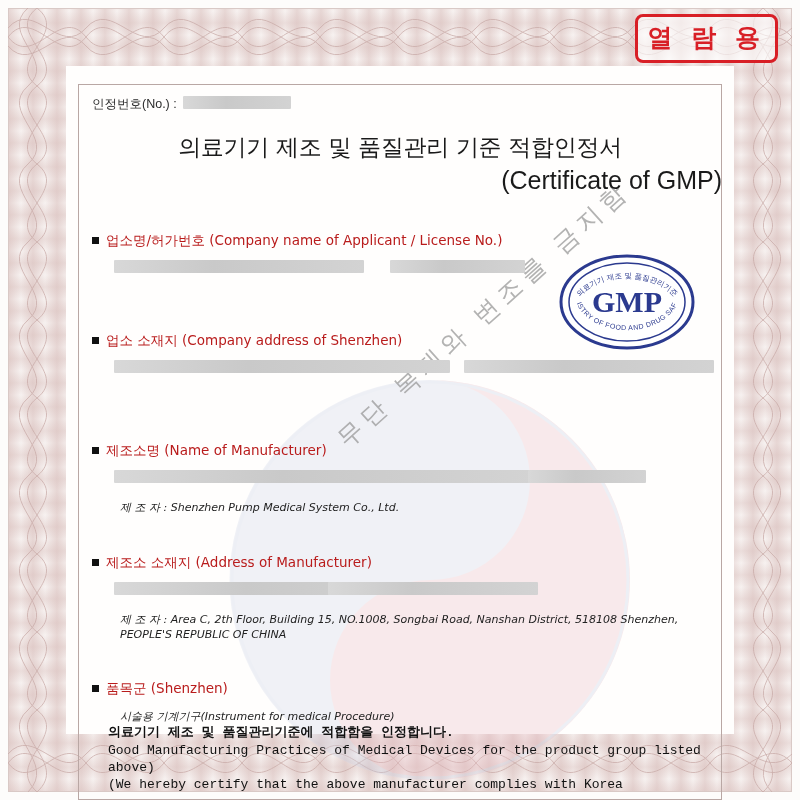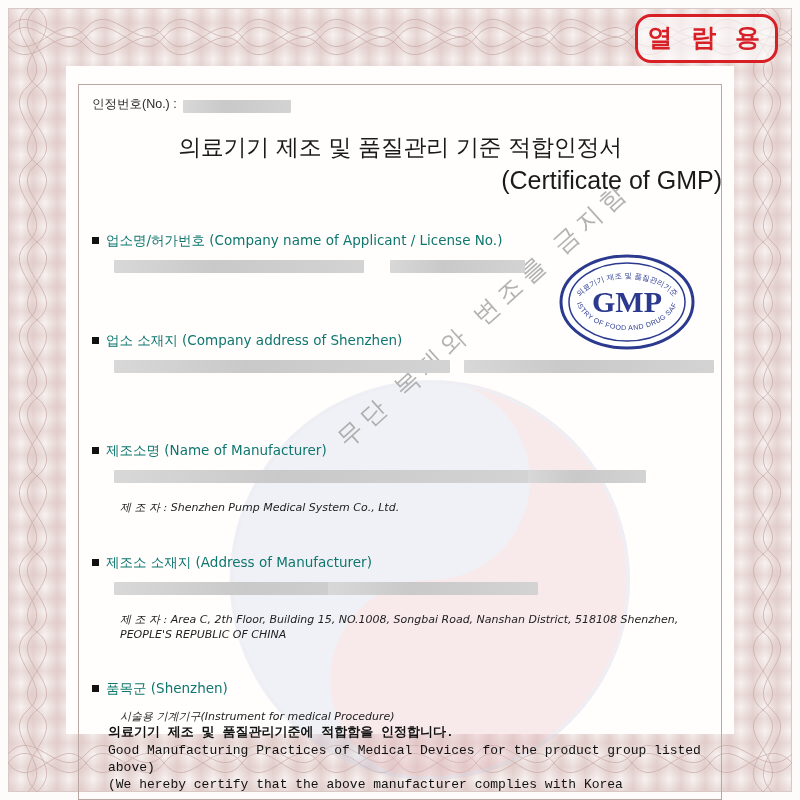--- a/index.html
+++ b/index.html
@@ -76,39 +76,39 @@
     white-space:nowrap;
     pointer-events:none;
     font-family:"DejaVu Sans", sans-serif;
   }
 
   
   .stamp{
     position:absolute;
     right:22px;top:14px;
     border:3px solid #d81f26;
-    border-radius:16px;
+    border-radius:8px;
     padding:4px 10px 6px 10px;
     color:#d81f26;
     font-size:25px;
     font-weight:bold;
     letter-spacing:5px;
     background:rgba(255,255,255,.6);
     font-family:"DejaVu Sans", sans-serif;
   }
 
   
   .content{
     position:absolute;
     left:78px;top:84px;right:78px;bottom:0;
     padding:0;
   }
   .no-row{
     position:absolute;left:14px;top:12px;
-    display:flex;align-items:flex-end;gap:6px;
+    display:flex;align-items:flex-start;gap:6px;
     font-size:12.5px;color:#2b2b2b;
   }
   .redact{
     display:inline-block;
     background:linear-gradient(90deg,#d8d8d8,#c9c9c9 40%,#d3d3d3);
     border-radius:1px;
     filter:blur(0.6px);
   }
   .title-ko{
     position:absolute;left:0;right:0;top:48px;
@@ -121,21 +121,21 @@
   .title-en{
     position:absolute;left:0;right:0;top:82px;
     text-align:right;
     font-size:25px;
     color:#1a1a1a;
     font-family:"Liberation Sans", sans-serif;
   }
 
   .section{position:absolute;left:14px;right:14px;}
   .sec-head{
-    font-size:13.5px;color:#0f766e;
+    font-size:13.5px;color:#b91c1c;
     font-family:"DejaVu Sans", sans-serif;
     margin-bottom:9px;
   }
   .bullet{
     display:inline-block;width:7px;height:7px;background:#111;
     margin-right:7px;vertical-align:1px;
   }
   .sub-line{
     font-size:11px;color:#222;
     font-family:"DejaVu Sans", sans-serif;

